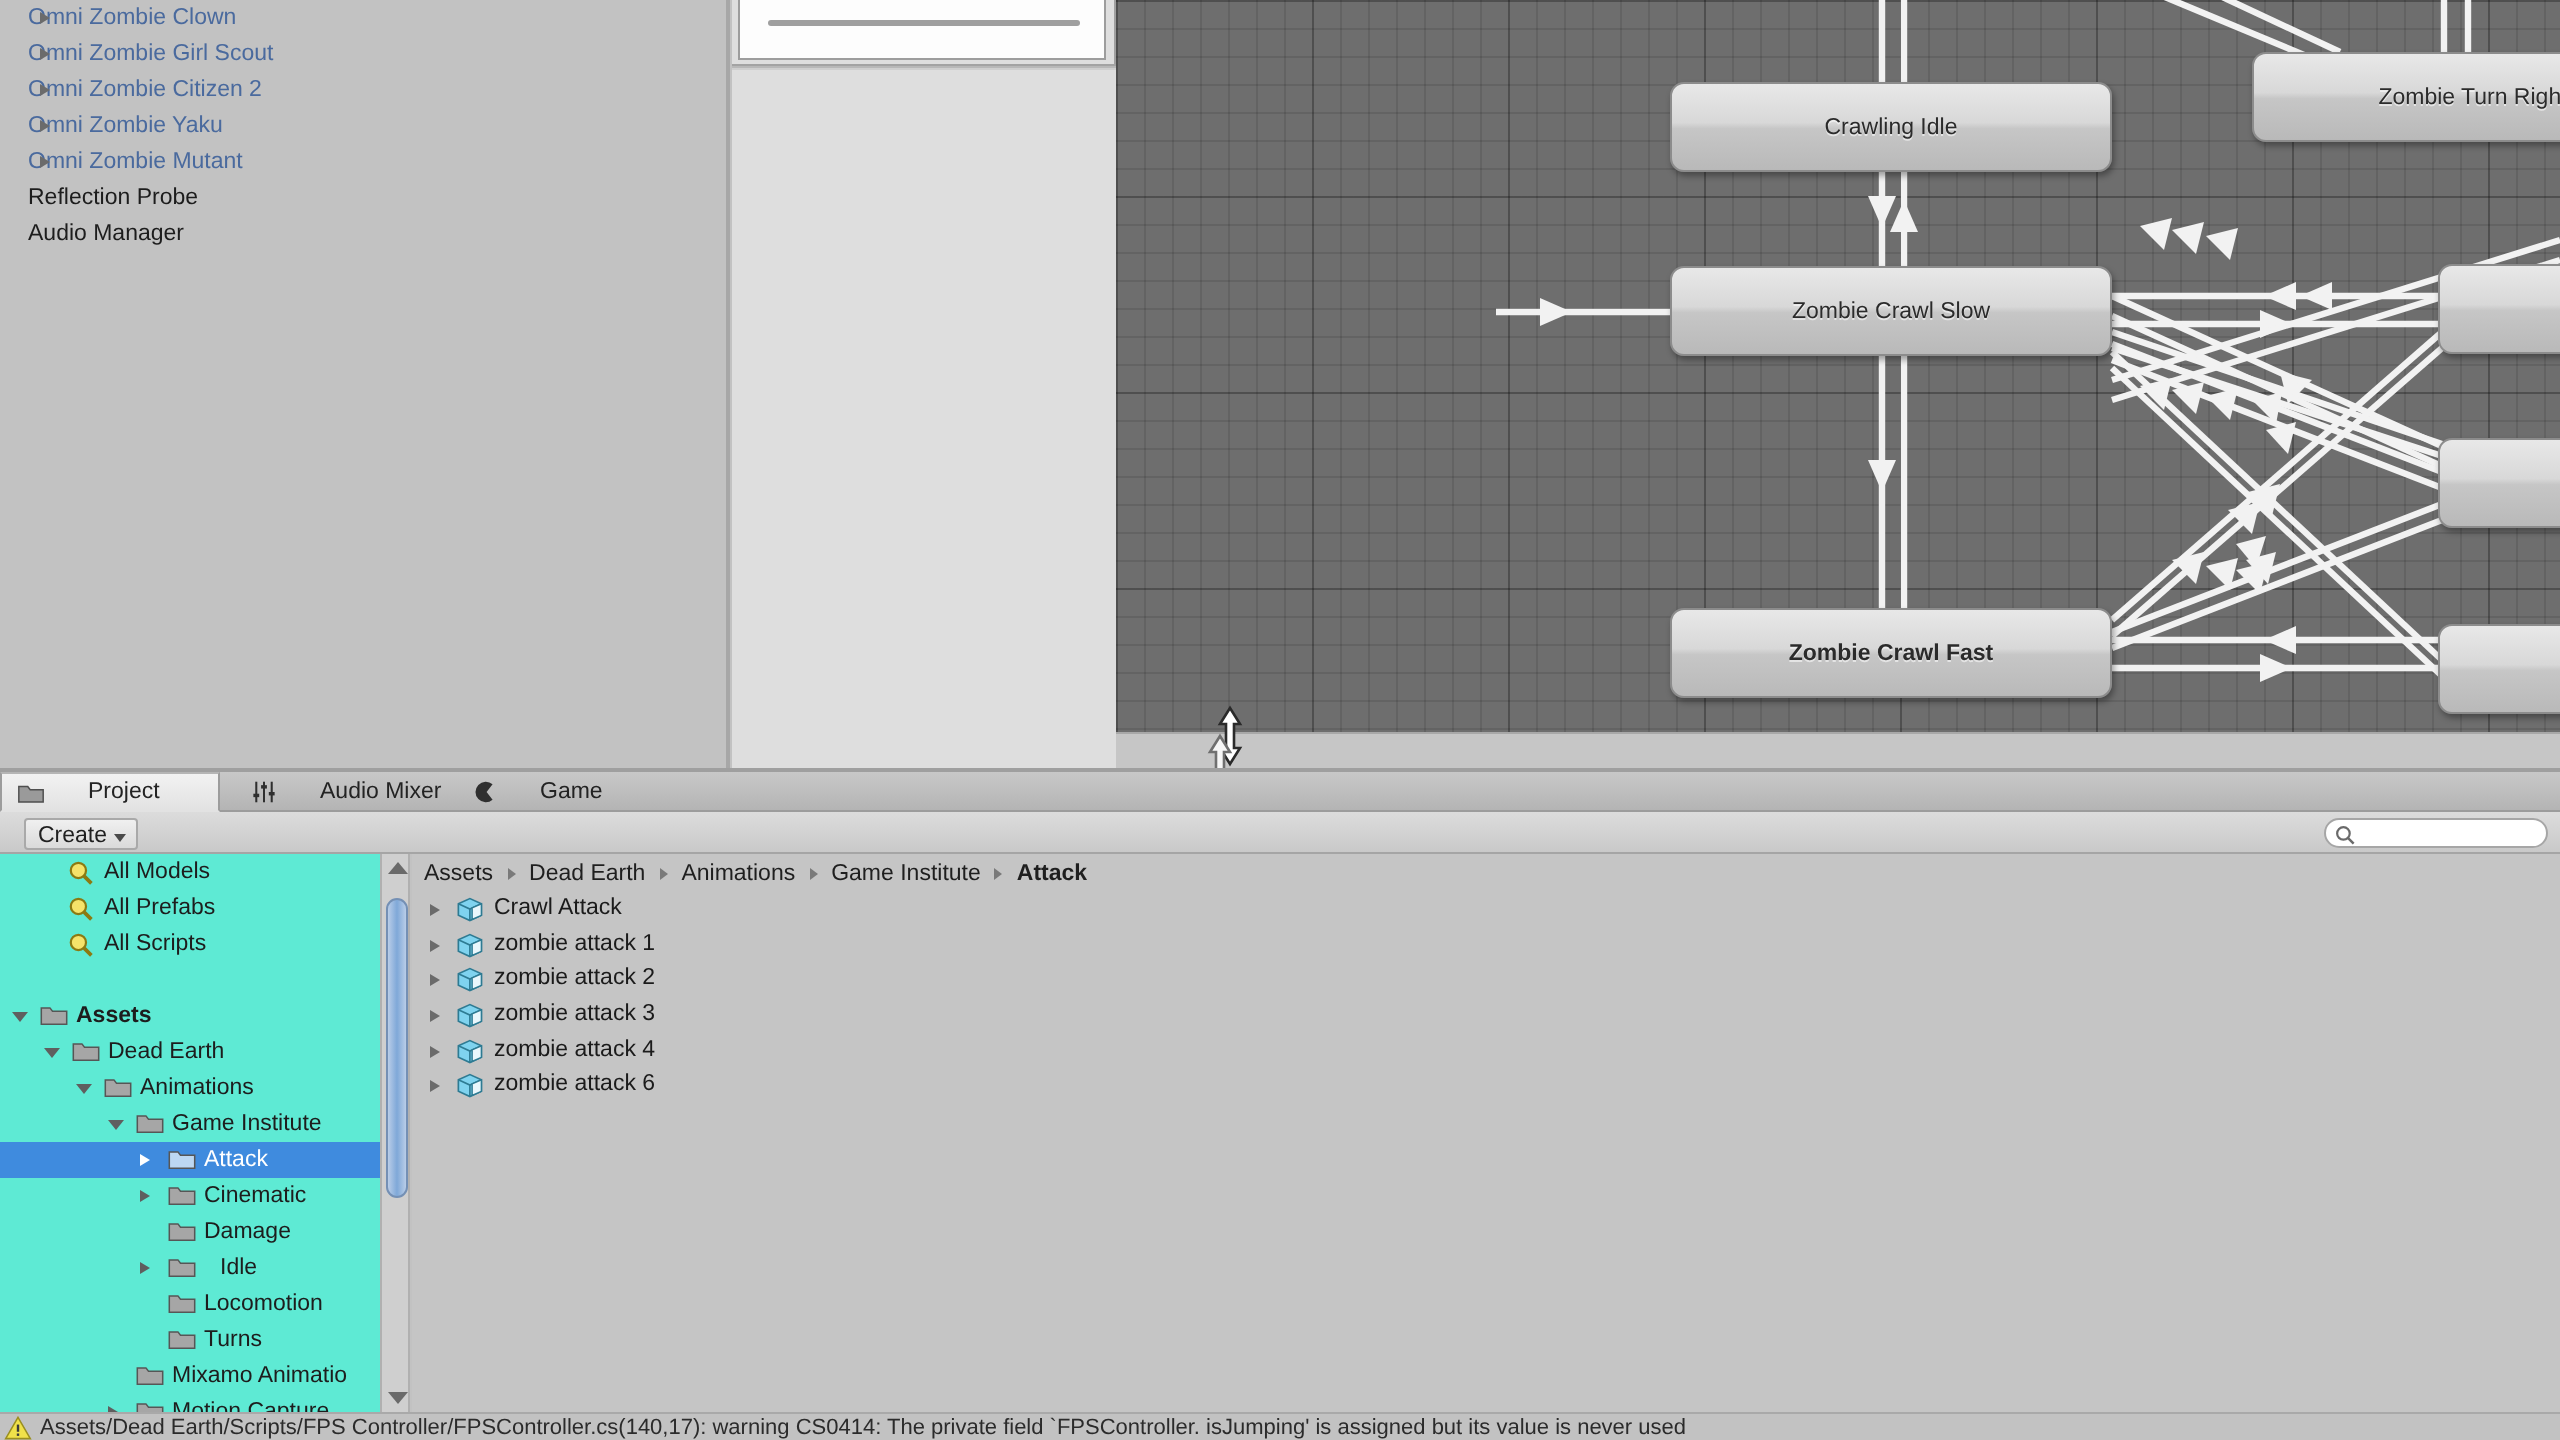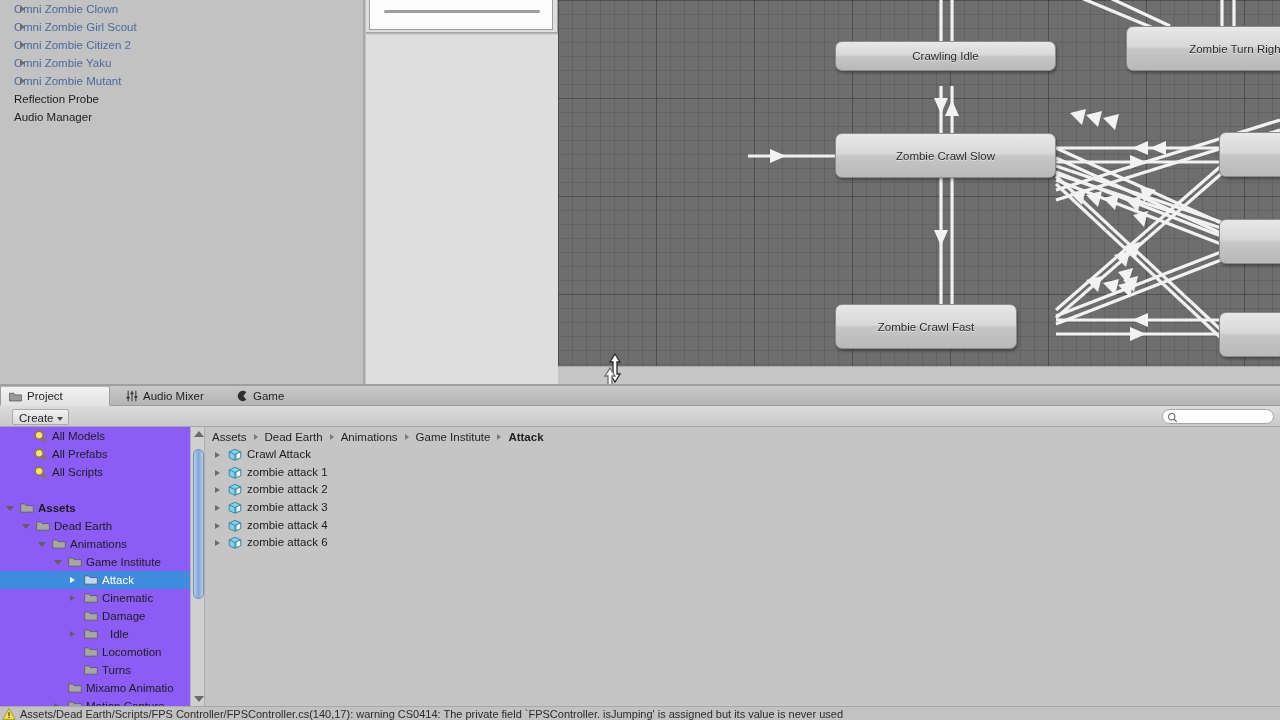--- a/index.html
+++ b/index.html
@@ -109,21 +109,21 @@
     background: #c2c2c2;
   }
   #tabbar {
     position: absolute; left: 0; top: 0; width: 1280px; height: 20px;
     background: linear-gradient(to bottom, #c8c8c8, #b4b4b4);
     border-bottom: 1px solid #9c9c9c;
   }
   .tab {
     position: absolute; top: 0; height: 20px; line-height: 20px;
     padding: 0 10px 0 8px; font-size: 11.5px; color: #232323;
-    display: flex; align-items: center; gap: 5px;
+    display: flex; align-items: center; gap: 22px;
   }
   .tab.active {
     background: linear-gradient(to bottom, #f2f2f2, #e2e2e2);
     border-left: 1px solid #9c9c9c; border-right: 1px solid #9c9c9c;
     border-top: 1px solid #b5b5b5;
     border-bottom: 1px solid #e2e2e2;
   }
   #toolbar {
     position: absolute; left: 0; top: 20px; width: 1280px; height: 21px;
     background: linear-gradient(to bottom, #dcdcdc, #c9c9c9);
@@ -141,21 +141,21 @@
     border-left: 3.5px solid transparent; border-right: 3.5px solid transparent;
   }
   #search-field {
     position: absolute; right: 6px; top: 3px; width: 112px; height: 15px;
     background: #ffffff; border: 1px solid #a6a6a6; border-radius: 8px;
   }
 
   
   #ptree {
     position: absolute; left: 0; top: 41px; width: 190px; bottom: 0;
-    background: #8b5cf6; overflow: hidden;
+    background: #5eead4; overflow: hidden;
   }
   .p-row {
     height: 18px; line-height: 18px; white-space: nowrap;
     position: relative; font-size: 11.5px; color: #1d1d1d;
   }
   .p-row.sel { background: #3f8bde; color: #ffffff; }
   .p-row.bold { font-weight: bold; }
   .p-tri {
     position: absolute; top: 6px; width: 0; height: 0;
     border-left: 5px solid #5f5f5f;
@@ -326,33 +326,33 @@
         <polygon class="ah" points="590,313 574,320 590,327"></polygon>
         <line class="tl" x1="498" y1="334" x2="663" y2="334"></line>
         <polygon class="ah" points="572,327 588,334 572,341"></polygon>
 
         <line class="tl" x1="498" y1="190" x2="722" y2="120"></line>
         <line class="tl" x1="498" y1="200" x2="722" y2="130"></line>
         <line class="tl" x1="498" y1="148" x2="722" y2="250"></line>
         <line class="tl" x1="498" y1="158" x2="722" y2="260"></line>
       </svg>
 
-      <div class="node" style="left:277px;top:41px;width:221px;height:30px;">
+      <div class="node" style="left:277px;top:41px;width:221px;height:45px;">
           <span>Crawling Idle</span>
         </div>
       <div class="node" style="left:568px;top:26px;width:221px;height:45px;">
           <span>Zombie Turn Right</span>
         </div>
 
       <div class="node" style="left:277px;top:133px;width:221px;height:45px;">
           <span>Zombie Crawl Slow</span>
         </div>
       <div class="node" style="left:661px;top:132px;width:221px;height:45px;"></div>
       <div class="node" style="left:661px;top:219px;width:221px;height:45px;"></div>
-      <div class="node" style="left:277px;top:304px;width:182px;height:45px;">
+      <div class="node" style="left:277px;top:304px;width:221px;height:45px;font-weight:bold;">
           <span>Zombie Crawl Fast</span>
         </div>
       <div class="node" style="left:661px;top:312px;width:221px;height:45px;"></div>
     </div>
     <div id="graph-hbar"></div>
   </div>
 
   <svg id="resize-cursor" viewBox="0 0 34 46">
     <g stroke="#2a2a2a" stroke-width="1.3" fill="#ffffff">
       <path d="M17 2 L22 10 L19 10 L19 22 L22 22 L17 30 L12 22 L15 22 L15 10 L12 10 Z"></path>

